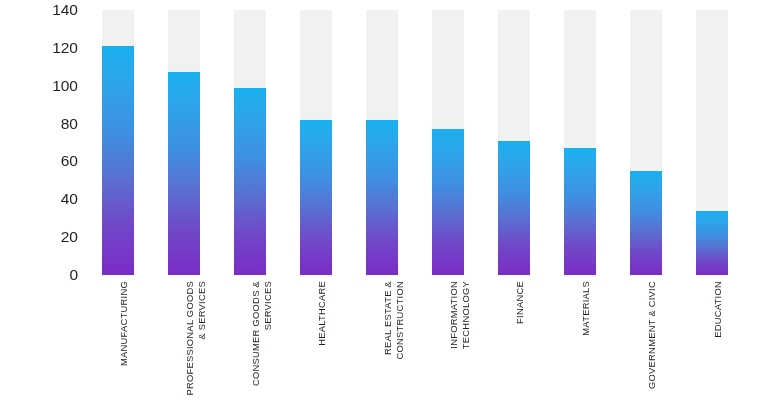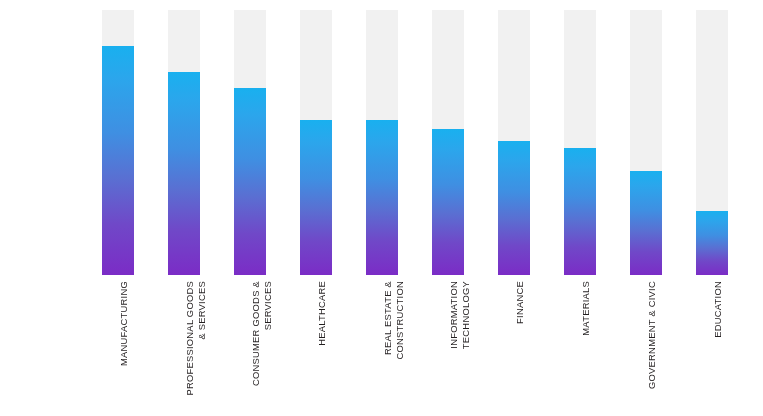--- a/index.html
+++ b/index.html
@@ -109,20 +109,30 @@
   }
   .x-label .ln {
     display: block;
   }
 </style>
 </head>
 <body>
 
 <div id="chart-root">
 
+  <div id="y-axis">
+      <div class="y-tick" style="top: 10px;">140</div>
+      <div class="y-tick" style="top: 47.8571px;">120</div>
+      <div class="y-tick" style="top: 85.7143px;">100</div>
+      <div class="y-tick" style="top: 123.571px;">80</div>
+      <div class="y-tick" style="top: 161.429px;">60</div>
+      <div class="y-tick" style="top: 199.286px;">40</div>
+      <div class="y-tick" style="top: 237.143px;">20</div>
+      <div class="y-tick" style="top: 275px;">0</div>
+    </div>
 
   <div id="plot-area">
       <div class="bar-slot" style="left: 12px;">
         <div class="bar-track" style="background: rgb(241, 241, 241);"></div>
         <div class="bar-fill" title="MANUFACTURING: 121" style="height: 229.036px;"></div>
       </div>
       <div class="bar-slot" style="left: 78px;">
         <div class="bar-track" style="background: rgb(241, 241, 241);"></div>
         <div class="bar-fill" title="PROFESSIONAL GOODS &amp; SERVICES: 107" style="height: 202.536px;"></div>
       </div>

